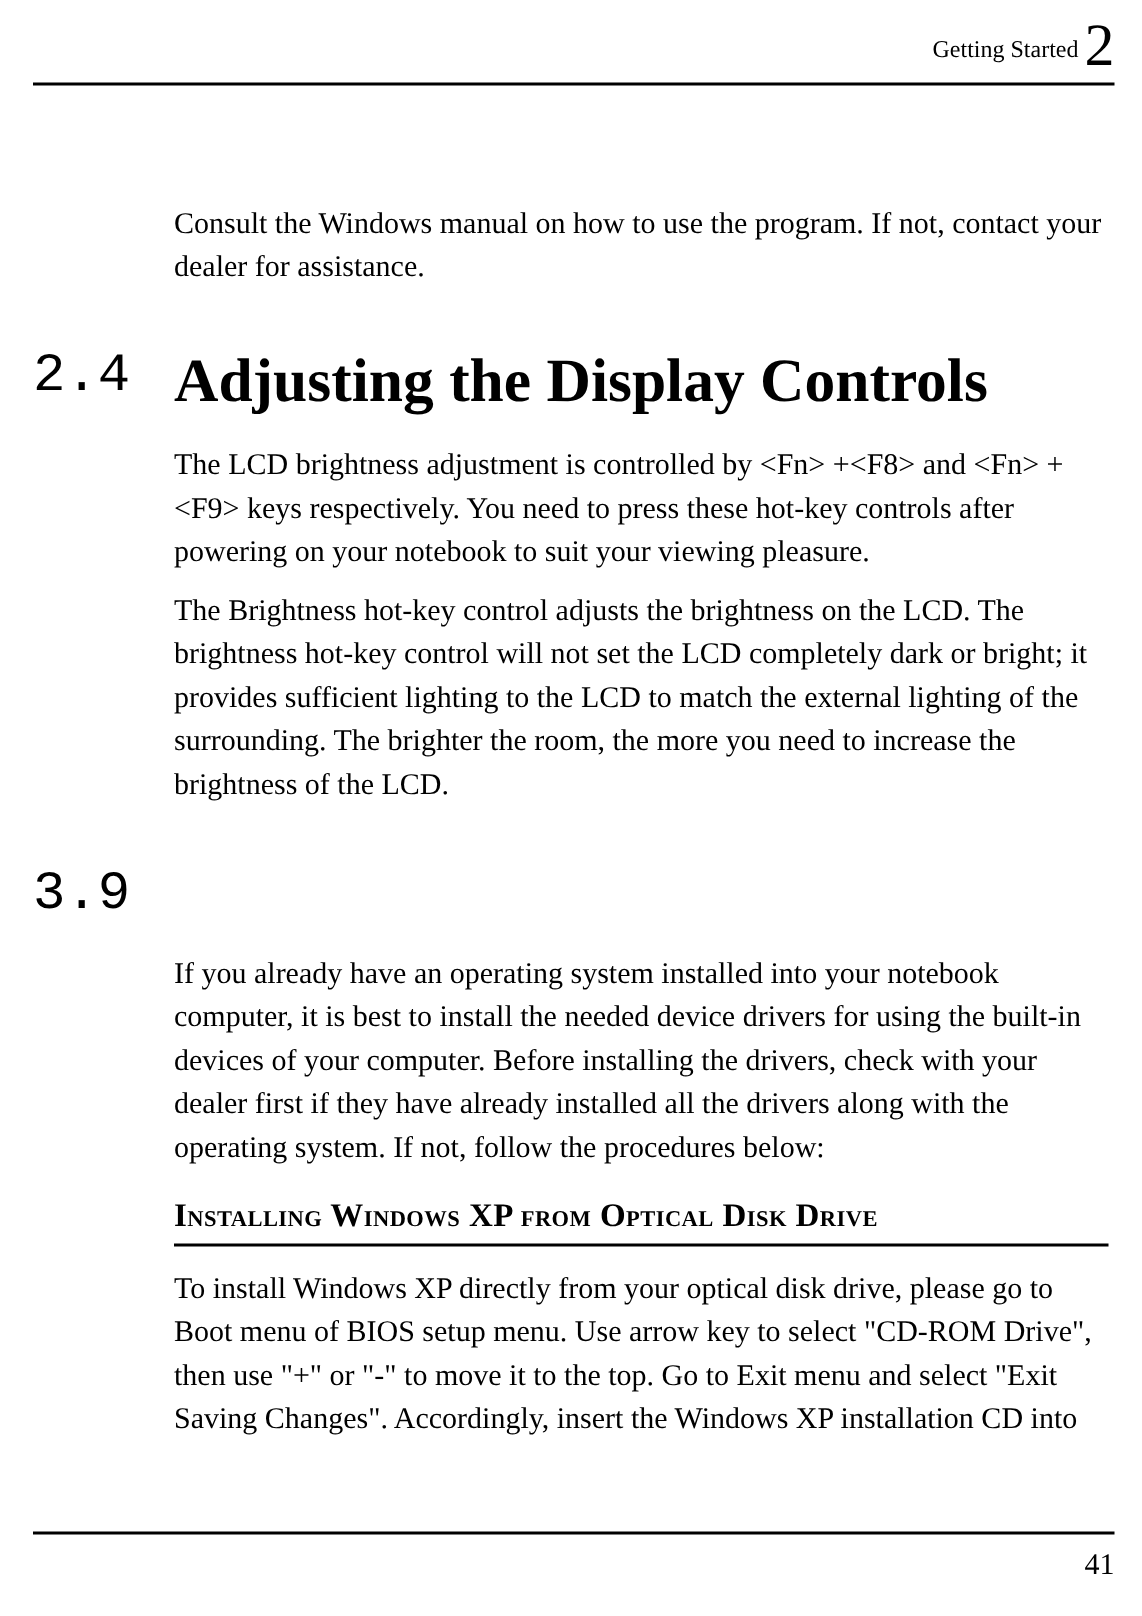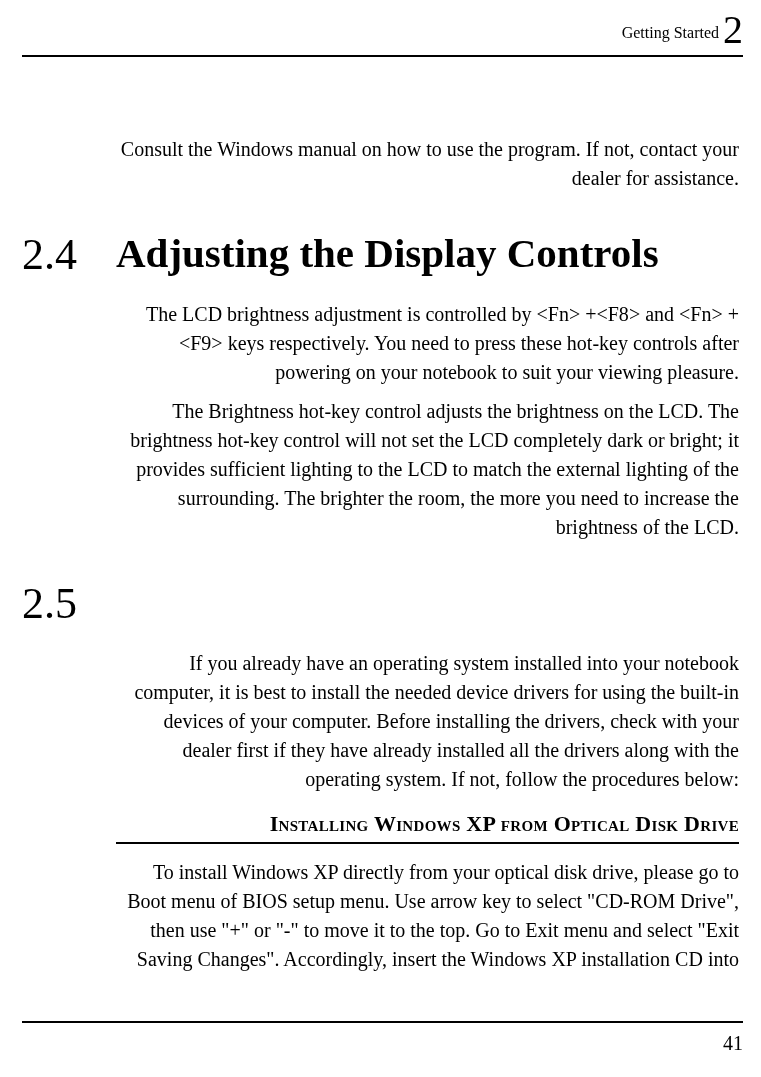--- a/index.html
+++ b/index.html
@@ -33,37 +33,37 @@
       font-size: 40px;
       font-weight: normal;
       vertical-align: -5px;
       margin-left: 4px;
     }
     .body-text {
       margin-left: 94px;
       margin-right: 4px;
       font-size: 20px;
       line-height: 1.45;
-      text-align: right;
+      text-align: left;
     }
     .para {
       margin-bottom: 10px;
     }
     .heading-row {
       display: flex;
       align-items: flex-start;
       margin-top: 32px;
       margin-bottom: 18px;
       margin-right: 4px;
     }
     .heading-num {
       width: 94px;
       flex-shrink: 0;
-      font-size: 44px;
-      font-family: Liberation Serif, serif;
+      font-size: 36px;
+      font-family: Liberation Mono, monospace;
       line-height: 1.2;
       padding-top: 4px;
     }
     .heading-title {
       font-size: 41px;
       font-family: Garamond, "Times New Roman", serif;
       line-height: 1.2;
       padding-top: 4px;
       font-weight: bold;
     }
@@ -111,21 +111,21 @@
   </div>
 
   <div class="body-text">
     <div class="para">
       <span>The LCD brightness adjustment is controlled by &lt;</span><span class="bold">Fn</span><span>&gt; +&lt;</span><span class="bold">F8</span><span>&gt; and &lt;</span><span class="bold">Fn</span><span>&gt; + &lt;</span><span class="bold">F9</span><span>&gt; keys respectively. You need to press these hot-key controls after powering on your notebook to suit your viewing pleasure.</span>
     </div>
     <div class="para">The Brightness hot-key control adjusts the brightness on the LCD. The brightness hot-key control will not set the LCD completely dark or bright; it provides sufficient lighting to the LCD to match the external lighting of the surrounding. The brighter the room, the more you need to increase the brightness of the LCD.</div>
   </div>
 
   <div class="heading-row">
-    <div class="heading-num">2.5</div>
+    <div class="heading-num">3.9</div>
   </div>
 
   <div class="body-text">
     <div class="para">If you already have an operating system installed into your notebook computer, it is best to install the needed device drivers for using the built-in devices of your computer. Before installing the drivers, check with your dealer first if they have already installed all the drivers along with the operating system. If not, follow the procedures below:</div>
 
     <div class="subheading">Installing Windows XP from Optical Disk Drive</div>
 
     <div class="para">
       <span>To install Windows XP directly from your optical disk drive, please go to </span><span class="bold">Boot</span><span> menu of </span><span class="bold">BIOS</span><span> setup menu. Use arrow key to select "CD-ROM Drive", then use "</span><span class="bold">+</span><span>" or "</span><span class="bold">-</span><span>" to move it to the top. Go to </span><span class="bold">Exit</span><span> menu and select </span><span class="bold">"Exit Saving Changes"</span><span>. Accordingly, insert the Windows XP installation CD into</span>
     </div>

